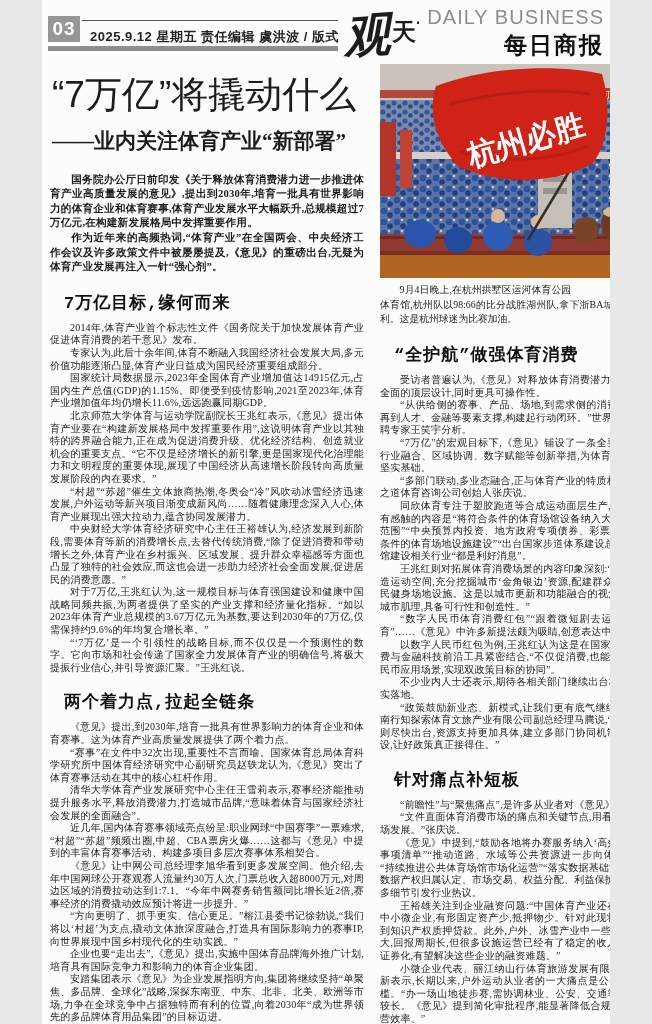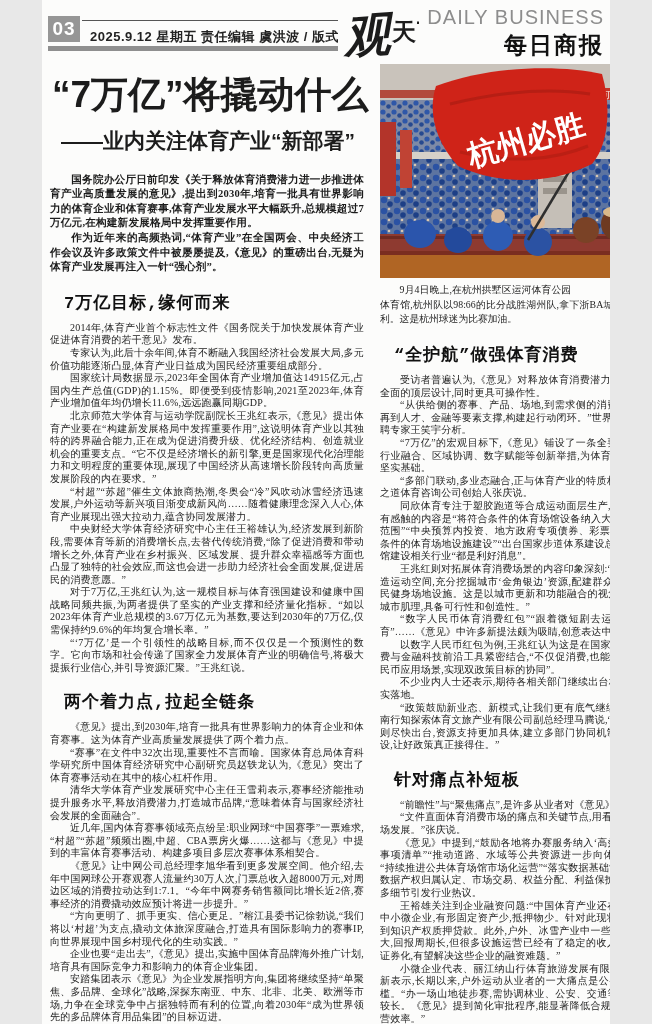--- a/index.html
+++ b/index.html
@@ -35,26 +35,26 @@
     line-height:24px; margin:0 0 14px 2px; letter-spacing:1px;
   }
   .brand { position:absolute; right:0; top:0; text-align:right; background:#fcfcfb; z-index:2; padding-left:8px; }
   .brand .en { font-family:"Liberation Sans",sans-serif; font-weight:normal; font-size:20px; color:#8d8d8d; letter-spacing:1px; }
   .brand .cn { font-family:"Liberation Sans",sans-serif; font-weight:900; font-size:23px; color:#111; letter-spacing:2px; margin-top:1px; }
   
   .main { display:grid; grid-template-columns:314px 314px; column-gap:16px; padding:0 4px 0 8px; }
   
   .headline-block { padding:10px 0 4px 2px; }
   .headline {
-    font-family:"Liberation Sans",sans-serif; font-weight:700; font-size:37px;
+    font-family:"Liberation Sans",sans-serif; font-weight:400; font-size:37px;
     letter-spacing:0px; line-height:1.15; white-space:nowrap;
   }
   .subhead {
-    font-family:Liberation Sans, sans-serif; font-weight:700; font-size:21px;
-    margin-top:10px; white-space:nowrap;text-align:center;
+    font-family:Liberation Serif, serif; font-weight:700; font-size:21px;
+    margin-top:10px; white-space:nowrap;
   }
   .lead { margin-top:14px; }
   .lead p {
     font-size:10.6px; line-height:1.38; font-weight:600; text-align:justify;
     text-indent:2em; letter-spacing:.2px;
   }
   
   .photo-wrap { padding-top:2px; }
   .photo { width:314px; height:214px; display:block; background:#cfc9c2; }
   .caption { margin-top:5px; font-size:9.8px; line-height:1.5; text-align:justify; text-indent:2em; color:#222; }

